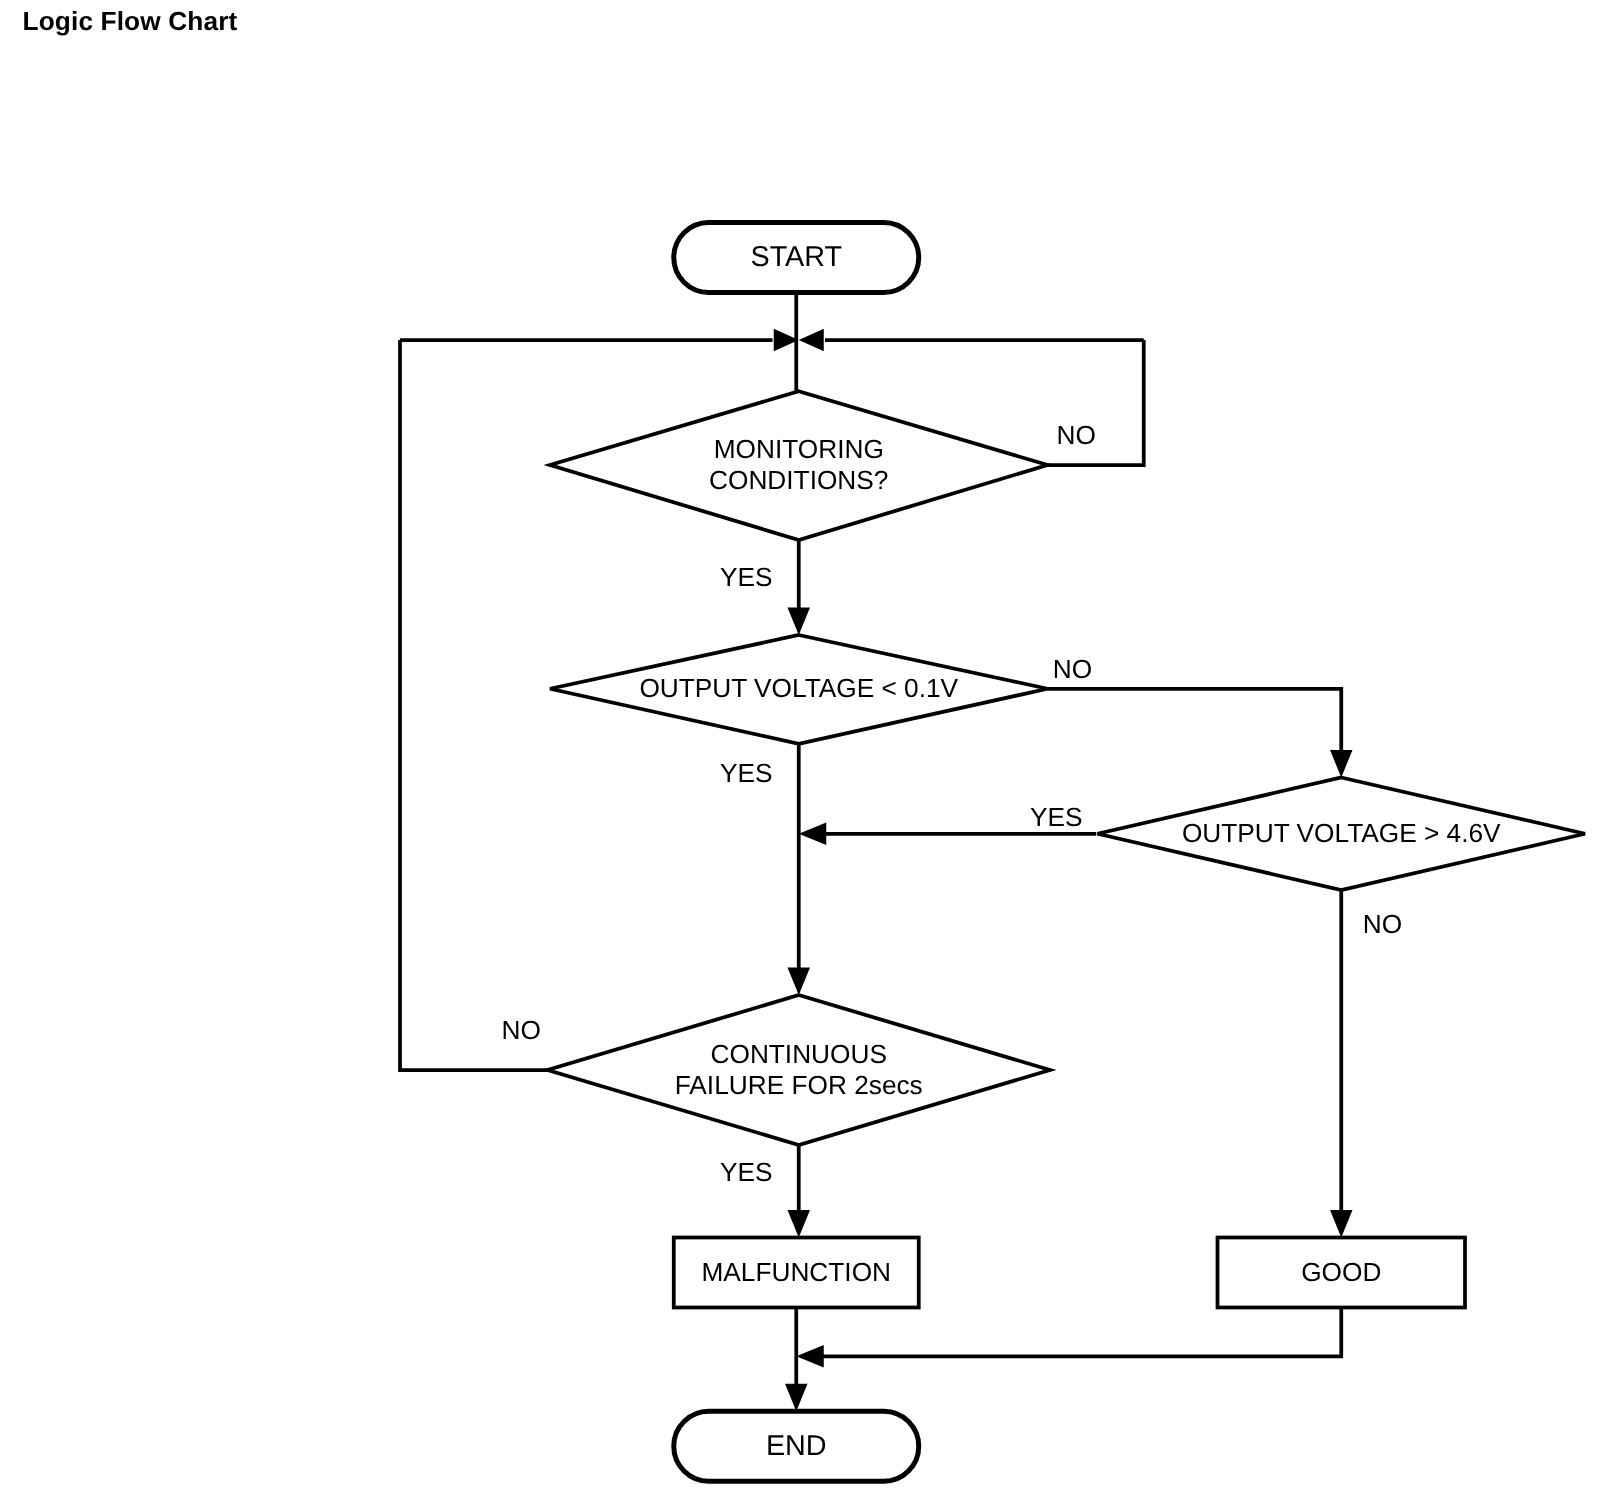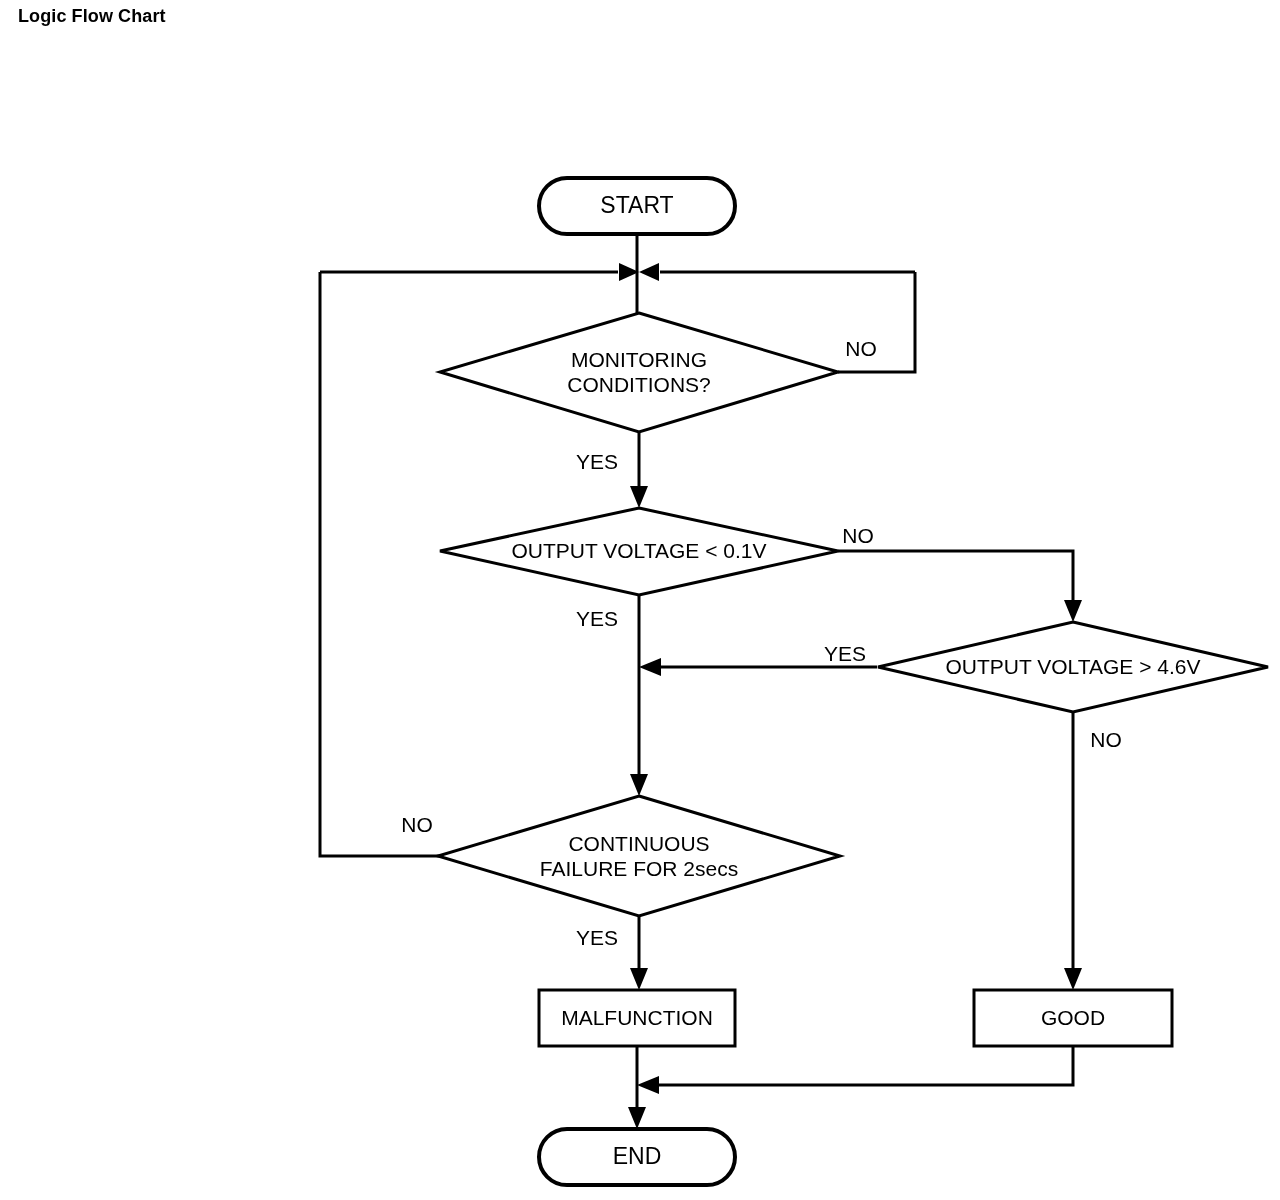--- a/index.html
+++ b/index.html
@@ -13,21 +13,21 @@
     height: 1200px;
     font-family: "Liberation Sans", sans-serif;
     color: #000000;
     overflow: hidden;
     position: relative;
   }
   #page-title {
     position: absolute;
     left: 18px;
     top: 6px;
-    font-size: 18px;
+    font-size: 21px;
     font-weight: bold;
     letter-spacing: 0.1px;
     white-space: nowrap;
   }
   #chart-area {
     position: absolute;
     left: 0;
     top: 0;
     width: 1280px;
     height: 1152px;

